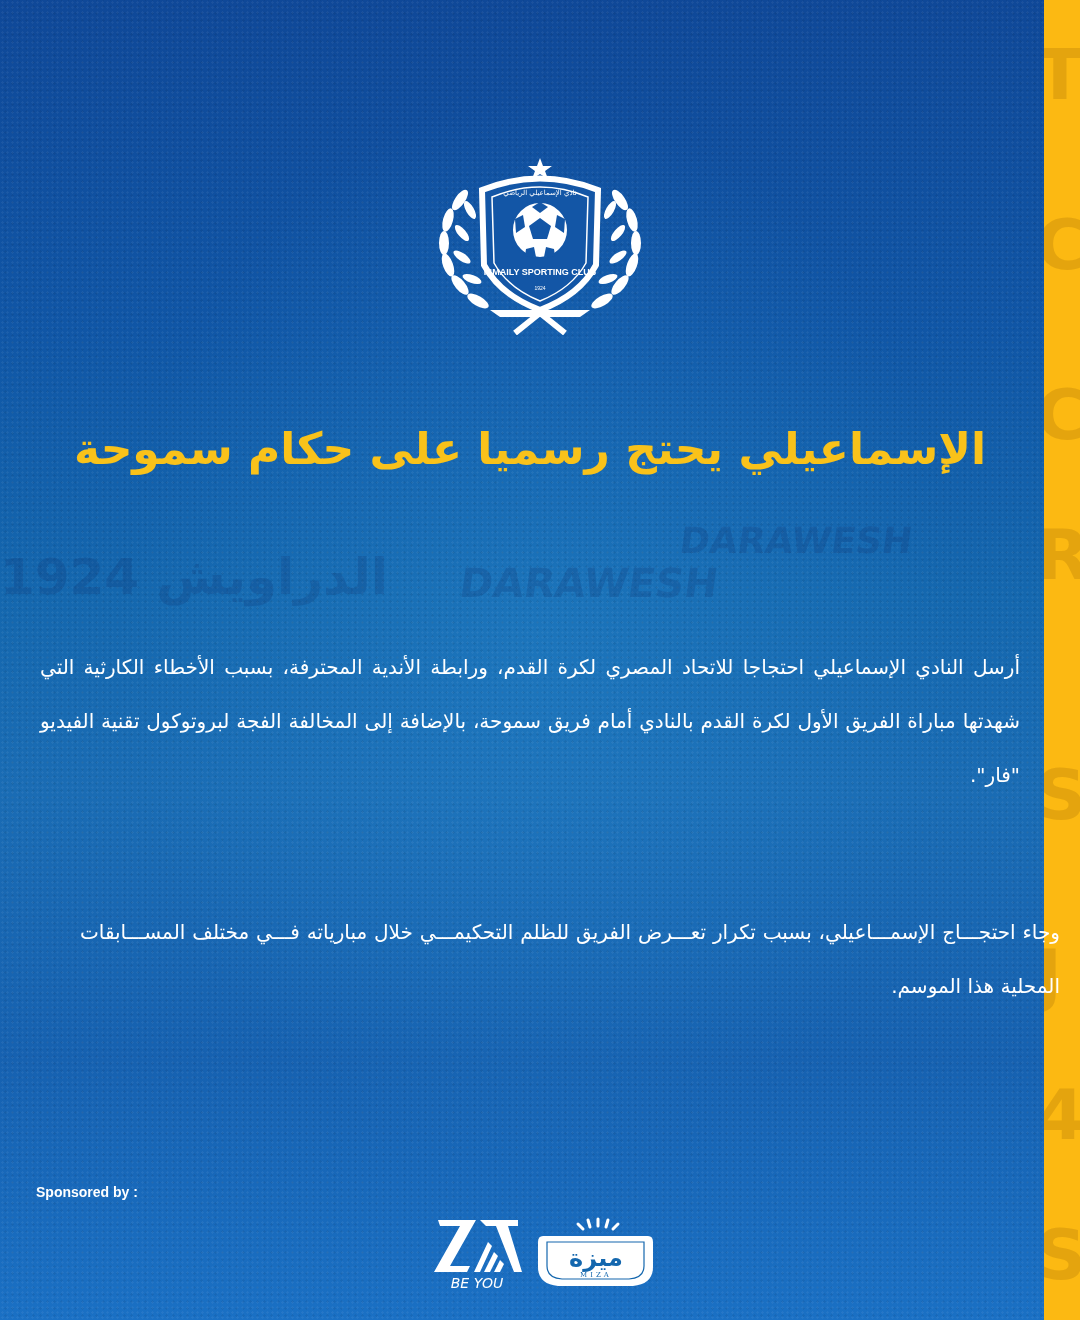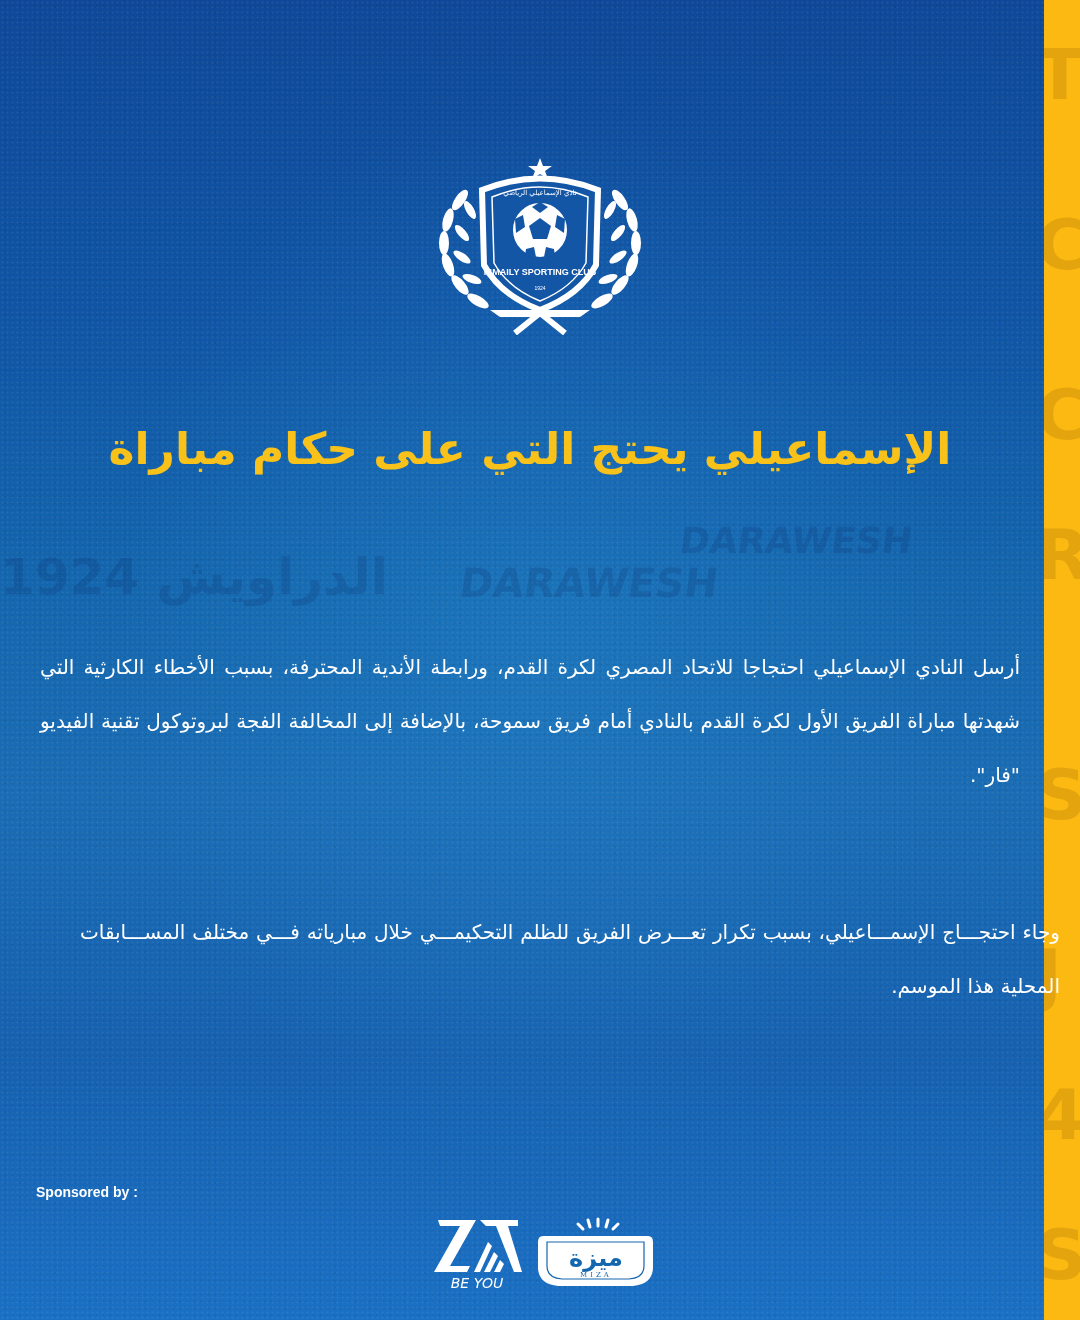--- a/index.html
+++ b/index.html
@@ -126,21 +126,21 @@
     <polygon points="85,64 93,60 95,72 86,78" fill="#1356a6"></polygon>
     <polygon points="135,64 127,60 125,72 134,78" fill="#1356a6"></polygon>
     <polygon points="96,94 104,92 106,102 95,101" fill="#1356a6"></polygon>
     <polygon points="124,94 116,92 114,102 125,101" fill="#1356a6"></polygon>
 
     <text x="110" y="120" text-anchor="middle" font-size="9" font-weight="bold" fill="#fff" font-family="Liberation Sans, sans-serif">ISMAILY SPORTING CLUB</text>
     <text x="110" y="135" text-anchor="middle" font-size="5" fill="#fff" font-family="Liberation Sans, sans-serif">1924</text>
   </svg>
 
   <div class="title">
-    <div>الإسماعيلي يحتج التي على حكام مباراة</div>
+    <div>الإسماعيلي يحتج رسميا على حكام سموحة</div>
   </div>
 
   <div class="para p1">أرسل النادي الإسماعيلي احتجاجا للاتحاد المصري لكرة القدم، ورابطة الأندية المحترفة، بسبب الأخطاء الكارثية التي شهدتها مباراة الفريق الأول لكرة القدم بالنادي أمام فريق سموحة، بالإضافة إلى المخالفة الفجة لبروتوكول تقنية الفيديو "فار".</div>
   <div class="para p2">وجاء احتجـــاج الإسمـــاعيلي، بسبب تكرار تعـــرض الفريق للظلم التحكيمـــي خلال مبارياته فـــي مختلف المســـابقات المحلية هذا الموسم.</div>
 
   <div class="sponsored">Sponsored by :</div>
   <div class="sponsor-logos">
     <svg class="za-logo" viewBox="0 0 95 80">
       <path d="M8,8 L46,8 L20,54 L40,54 L37,60 L4,60 L30,14 L10,14 Z" fill="#fff"></path>
       <path d="M50,8 L88,8 L88,14 L78,14 L92,60 L84,60 L66,14 L56,14 Z" fill="#fff"></path>

